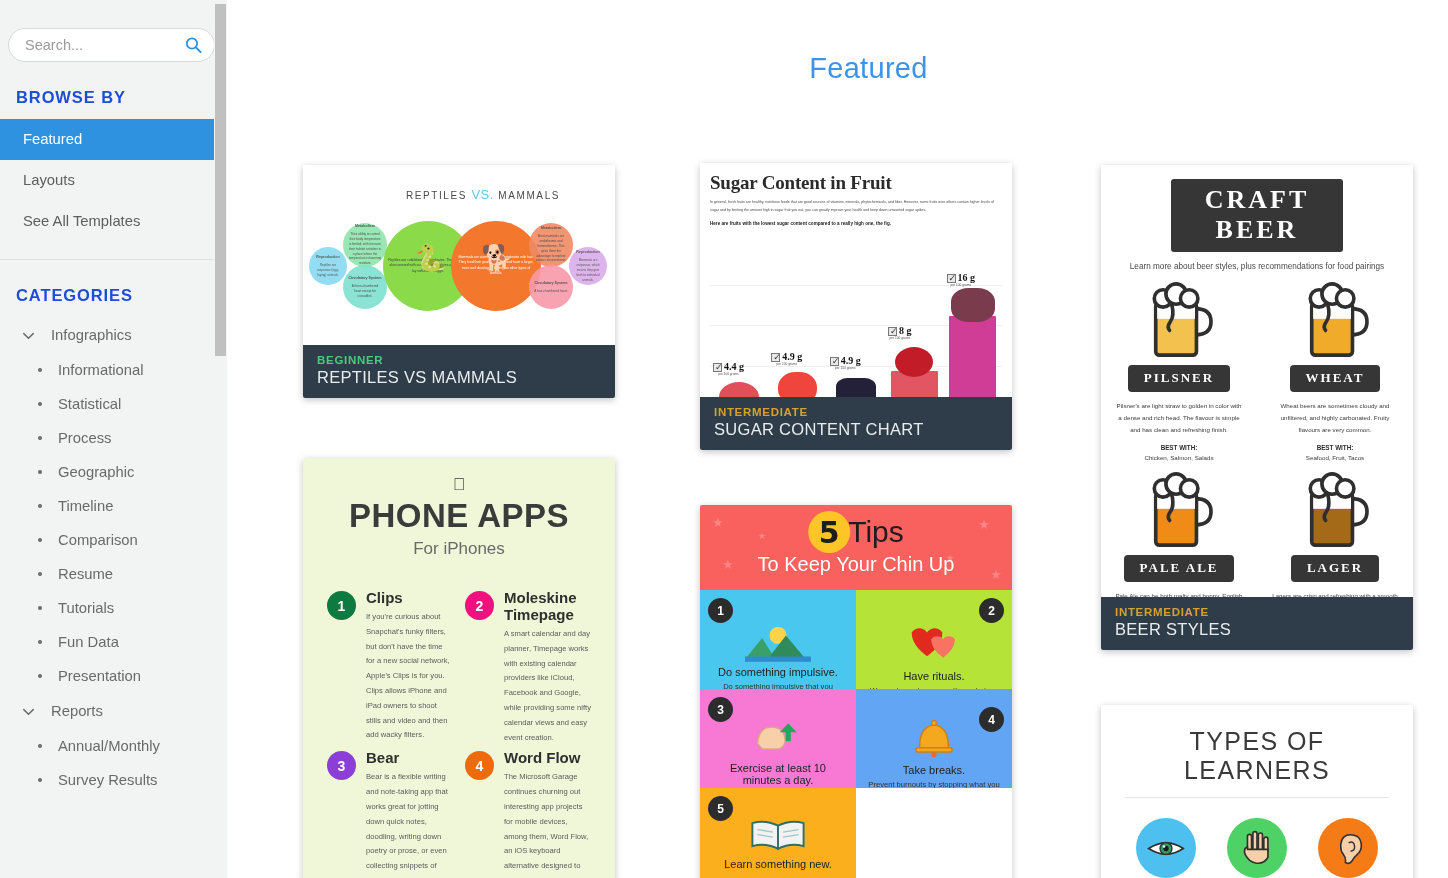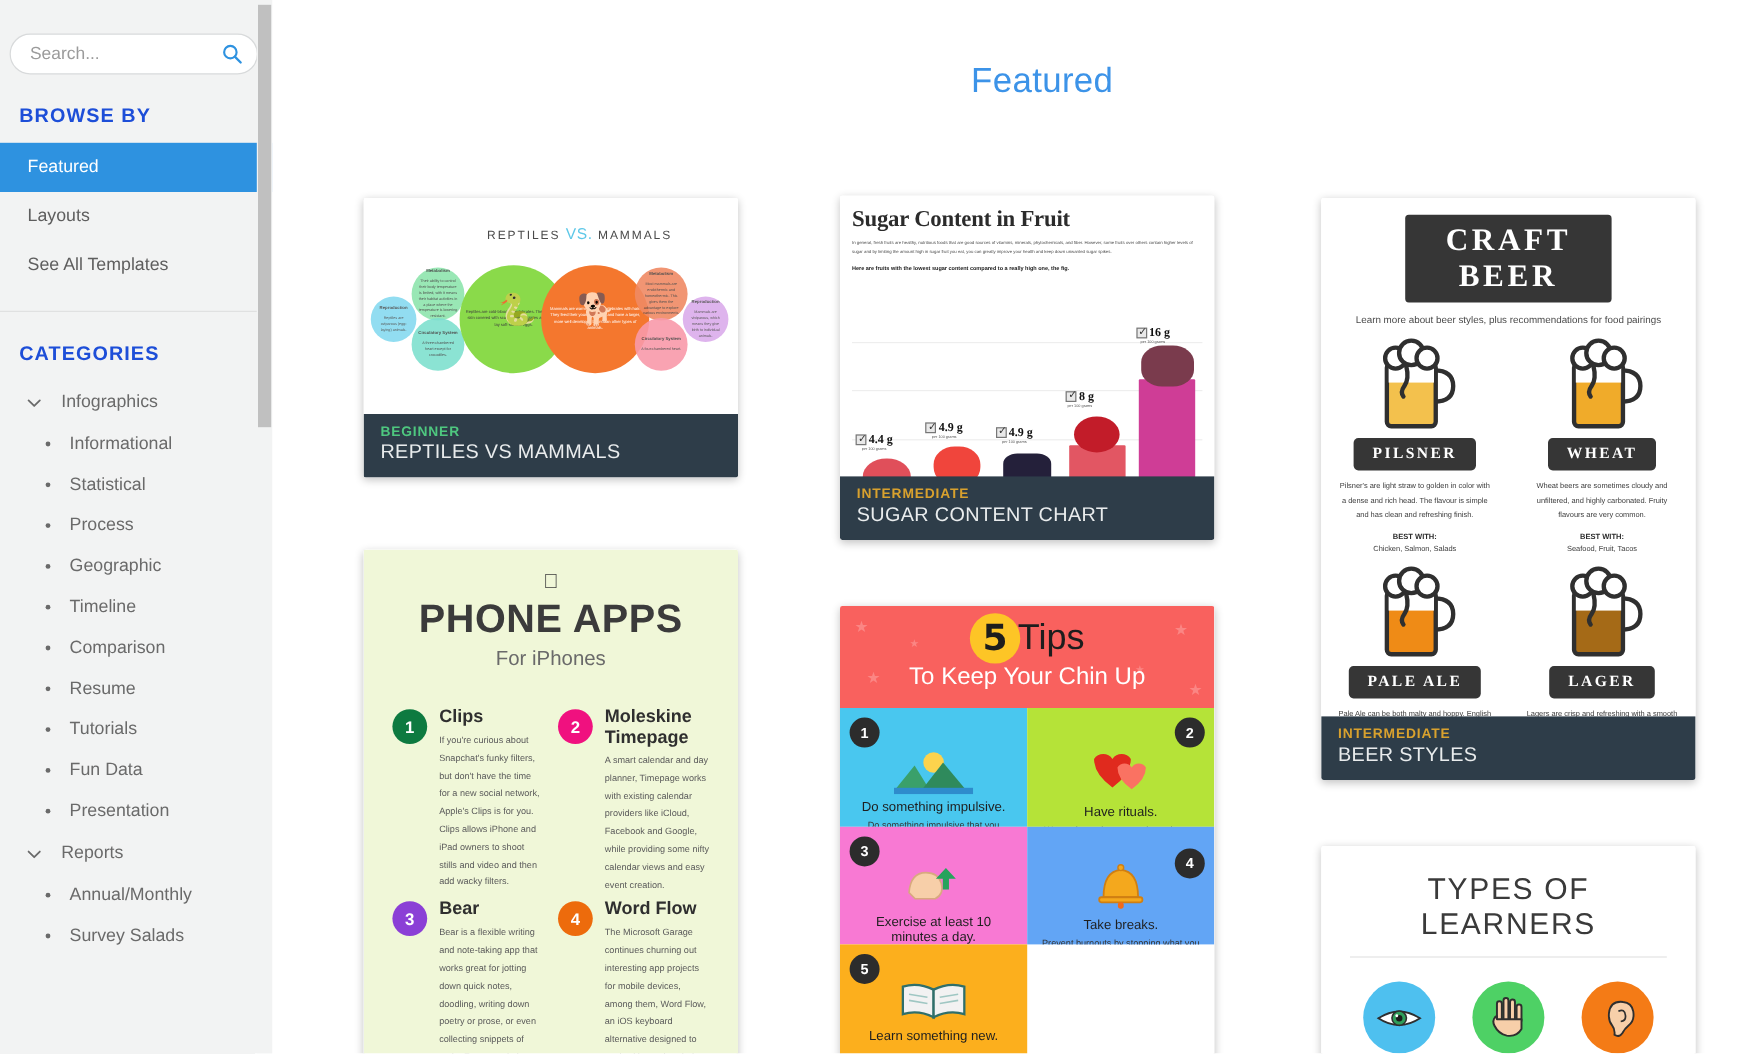--- a/index.html
+++ b/index.html
@@ -287,21 +287,21 @@
         </svg>
       </span>
       <span>Reports</span>
     </div>
     <div class="cat-item">
       <span class="dot"></span>
       <span>Annual/Monthly</span>
     </div>
     <div class="cat-item">
       <span class="dot"></span>
-      <span>Survey Salads</span>
+      <span>Survey Results</span>
     </div>
 
     <div class="sb-track">
       <div class="sb-thumb"></div>
     </div>
   </aside>
 
   <main class="main">
 
     <h1 class="page-title">Featured</h1>

